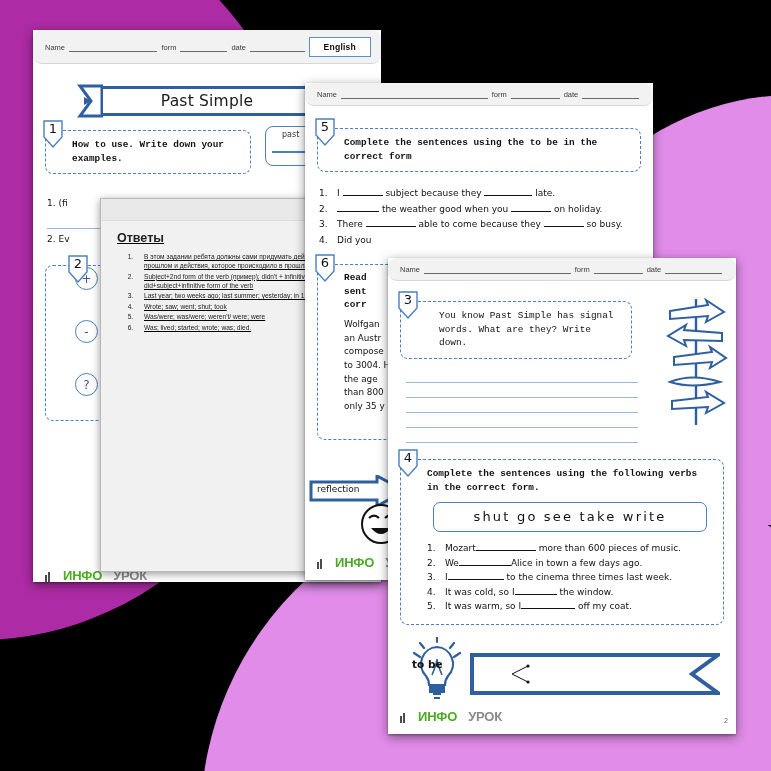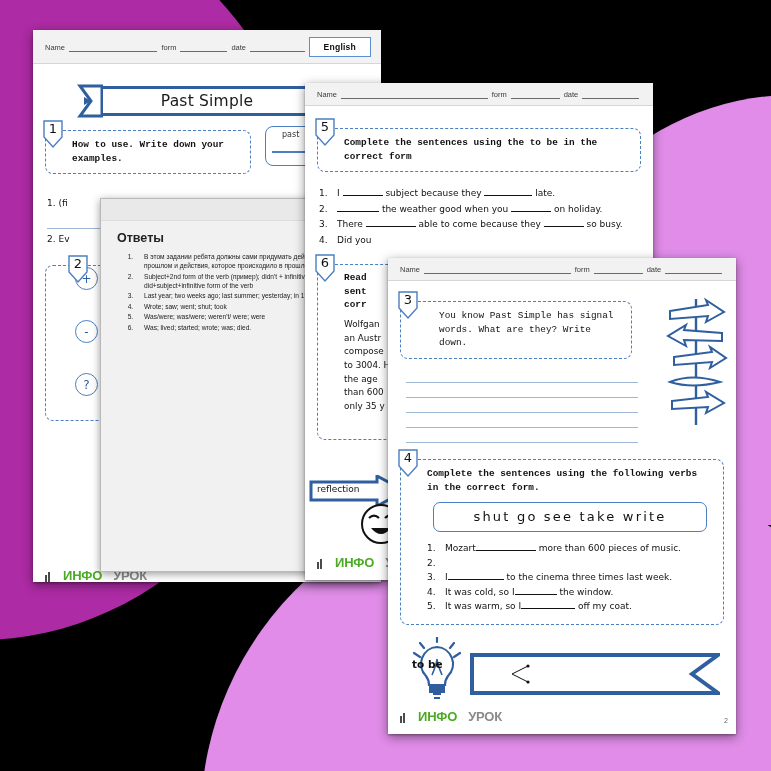--- a/index.html
+++ b/index.html
@@ -49,39 +49,40 @@
   
   #answers-card {
     position: absolute;
     left: 100px; top: 198px;
     width: 250px; height: 374px;
     background: #f1f1f1;
     border: 1px solid #b8b8b8;
     box-shadow: 0 2px 8px rgba(0,0,0,.4);
     z-index: 4;
     overflow: hidden;
+    text-decoration: underline;
   }
   #answers-card .ans-bar { height: 22px; background:#e9e9e9; border-bottom:1px solid #ddd; }
   #answers-card h3 {
     font-size: 12.5px; font-weight: bold; color:#222;
     margin: 10px 0 7px 16px; font-family:"Liberation Sans", sans-serif;
   }
   #answers-card ol {
     margin: 0 10px 0 34px; padding: 0;
     font-size: 6.6px; line-height: 1.42; color: #1b1b1b;
   }
   #answers-card ol li { margin-bottom: 1px; padding-left: 9px; }
 
   
   .wk-head {
     display: flex; align-items: center; gap: 4px;
     background: #f2f2f2;
     padding: 7px 10px 6px 12px;
     border-bottom: 1px solid #d6d6d6;
-    font-size: 7.5px; color: #3b3b3b;
+    font-size: 7.5px; color: #3b3b3b; border-radius: 9px;
   }
   .wk-head .lbl { white-space: nowrap; }
   .wk-head .rule { border-bottom: 1px solid #6a6a6a; height: 9px; }
   .r-name { width: 94px; } .r-form { width: 50px; } .r-date { width: 58px; }
   .subject-badge {
     margin-left: auto;
     border: 1.3px solid #5b8fd0;
     background: #fff;
     font-size: 8.6px; font-weight: bold; color: #111;
     padding: 4px 14px; letter-spacing: .2px;
@@ -384,21 +385,21 @@
       <div class="dash" style="height:176px;padding-top:6px">
         <div class="q">Read</div>
         <div class="q">sent</div>
         <div class="q">corr</div>
         <div class="para">
           <div>Wolfgan</div>
           <div>an Austr</div>
           <div>compose</div>
           <div>to 3004. H</div>
           <div>the age</div>
-          <div>than 600</div>
+          <div>than 800</div>
           <div>only 35 y</div>
         </div>
       </div>
     </div>
 
     <div class="reflection">
       <svg width="112" height="34" viewBox="0 0 112 34">
         <path d="M2 7 H68 V1 L96 16 L68 31 V25 H2 Z" fill="#fff" stroke="#2f5f9e" stroke-width="3"></path>
       </svg>
       <span class="tag">reflection</span>
@@ -477,20 +478,23 @@
         <div class="slist" style="line-height:1.62;margin-left:0">
           <div class="row">
             <span class="n">1.</span>
             <span>
               <span>Mozart</span><span class="gap" style="width:60px"></span>
               <span>more than 600 pieces of music.</span>
             </span>
           </div>
           <div class="row">
             <span class="n">2.</span>
+            <span>
+              <span>We</span><span class="gap" style="width:52px"></span><span>Alice in town a few days ago.</span>
+            </span>
           </div>
           <div class="row">
             <span class="n">3.</span>
             <span>
               <span>I</span><span class="gap" style="width:56px"></span>
               <span>to the cinema three times last week.</span>
             </span>
           </div>
           <div class="row">
             <span class="n">4.</span>

